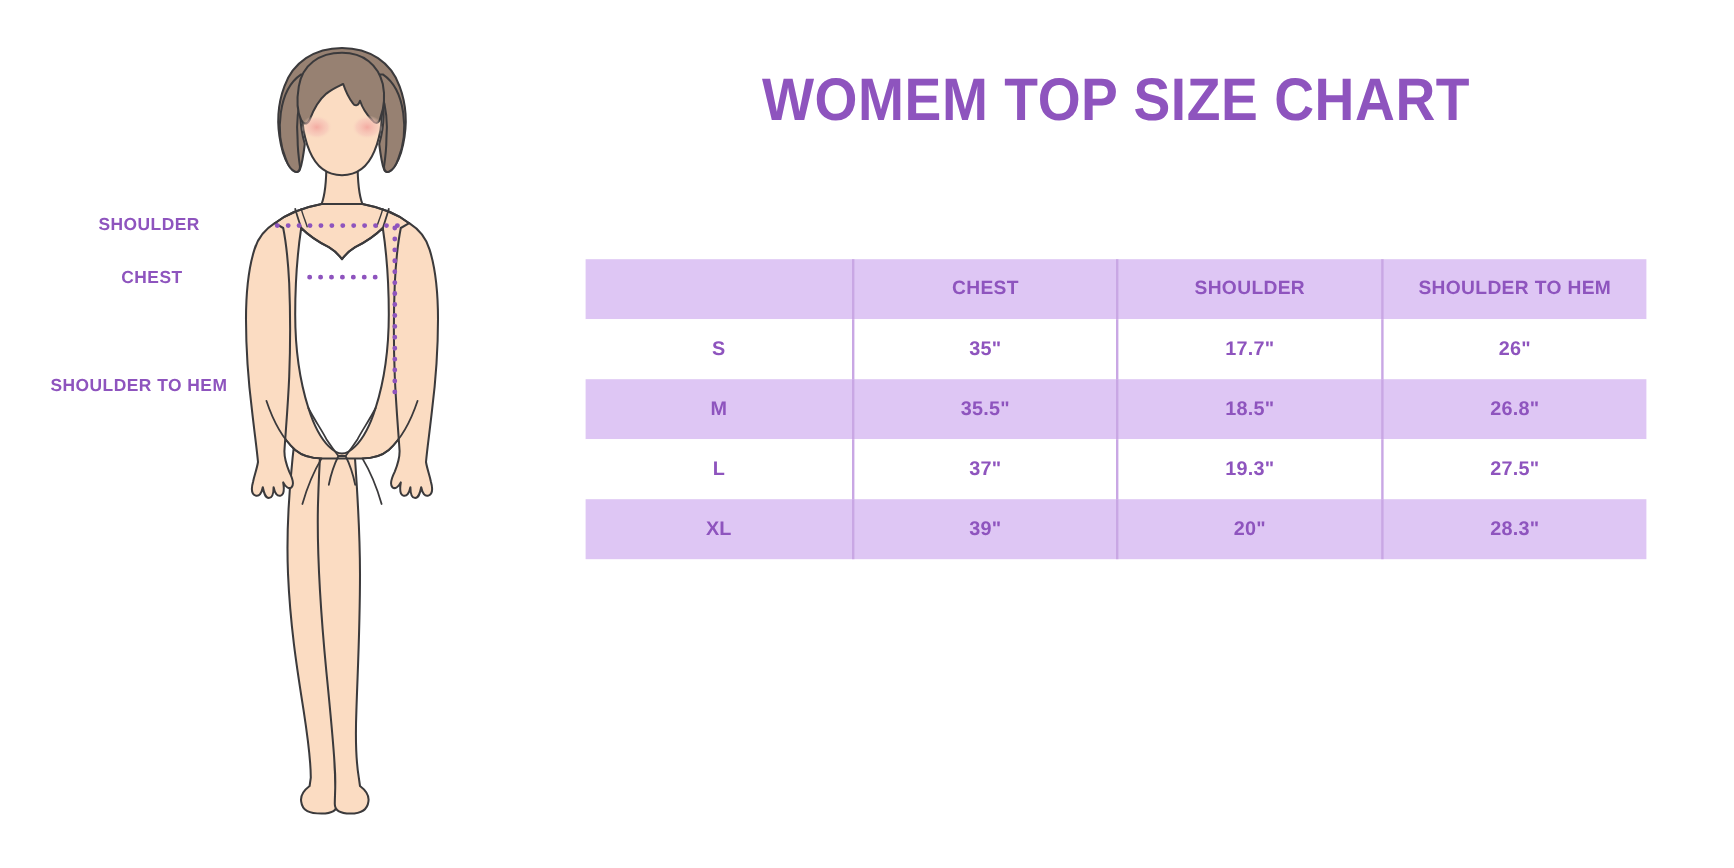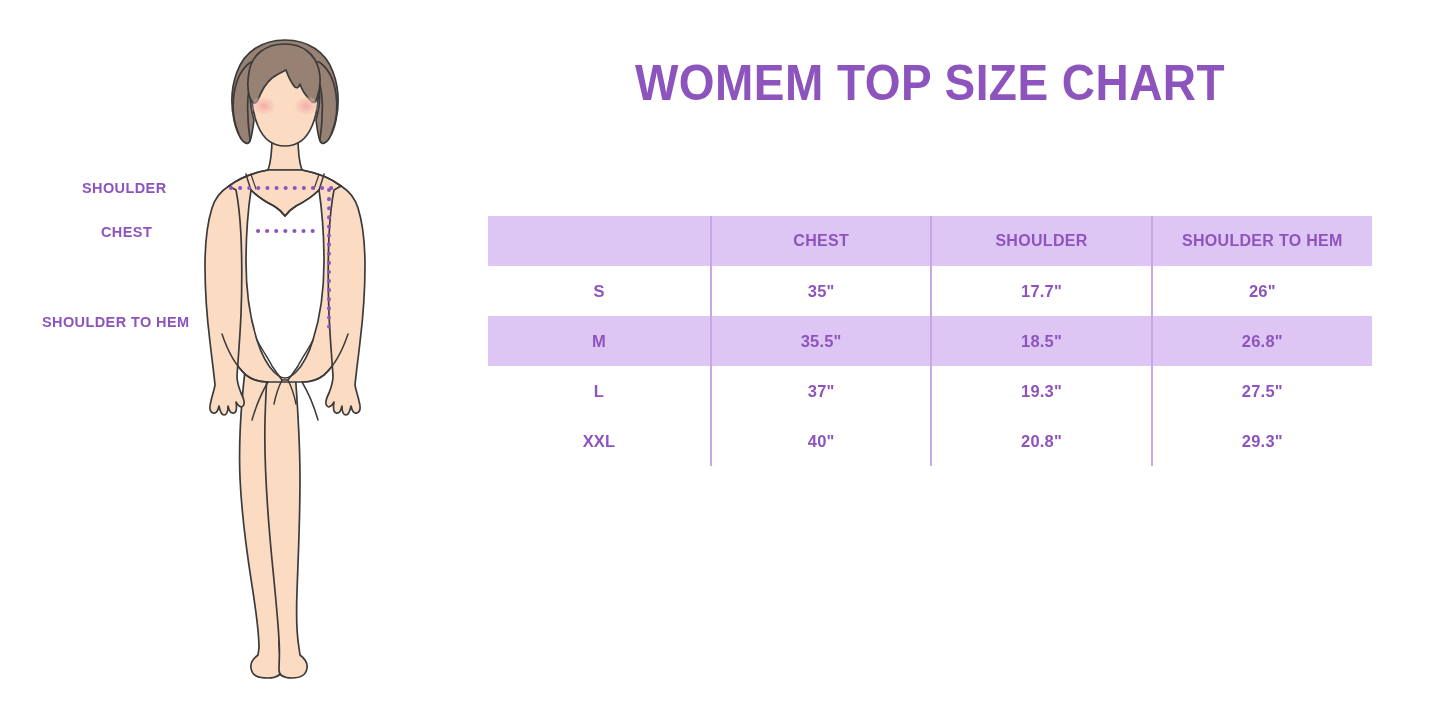--- a/index.html
+++ b/index.html
@@ -345,23 +345,23 @@
           <td>35.5"</td>
           <td>18.5"</td>
           <td>26.8"</td>
         </tr>
         <tr class="row-plain">
           <td>L</td>
           <td>37"</td>
           <td>19.3"</td>
           <td>27.5"</td>
         </tr>
-        <tr class="row-plain">
-          <td>XXL</td>
-          <td>40"</td>
-          <td>20.8"</td>
-          <td>29.3"</td>
+        <tr class="row-shaded">
+          <td>XL</td>
+          <td>39"</td>
+          <td>20"</td>
+          <td>28.3"</td>
         </tr>
       </tbody>
     </table>
   </div>
 
 </div>
 
 </body></html>

